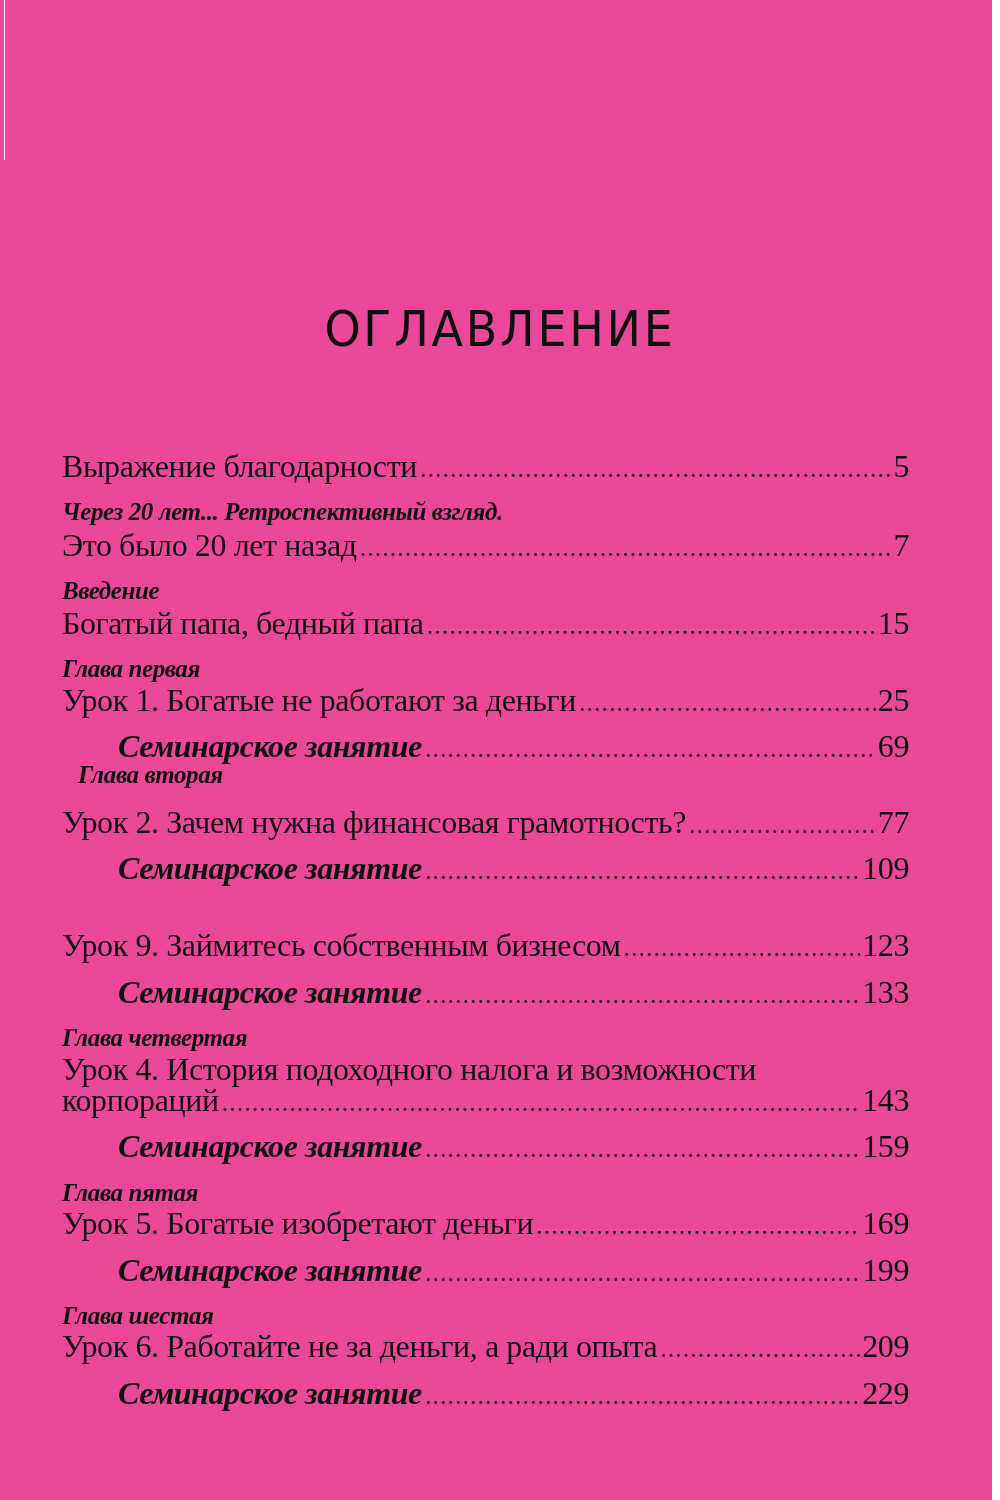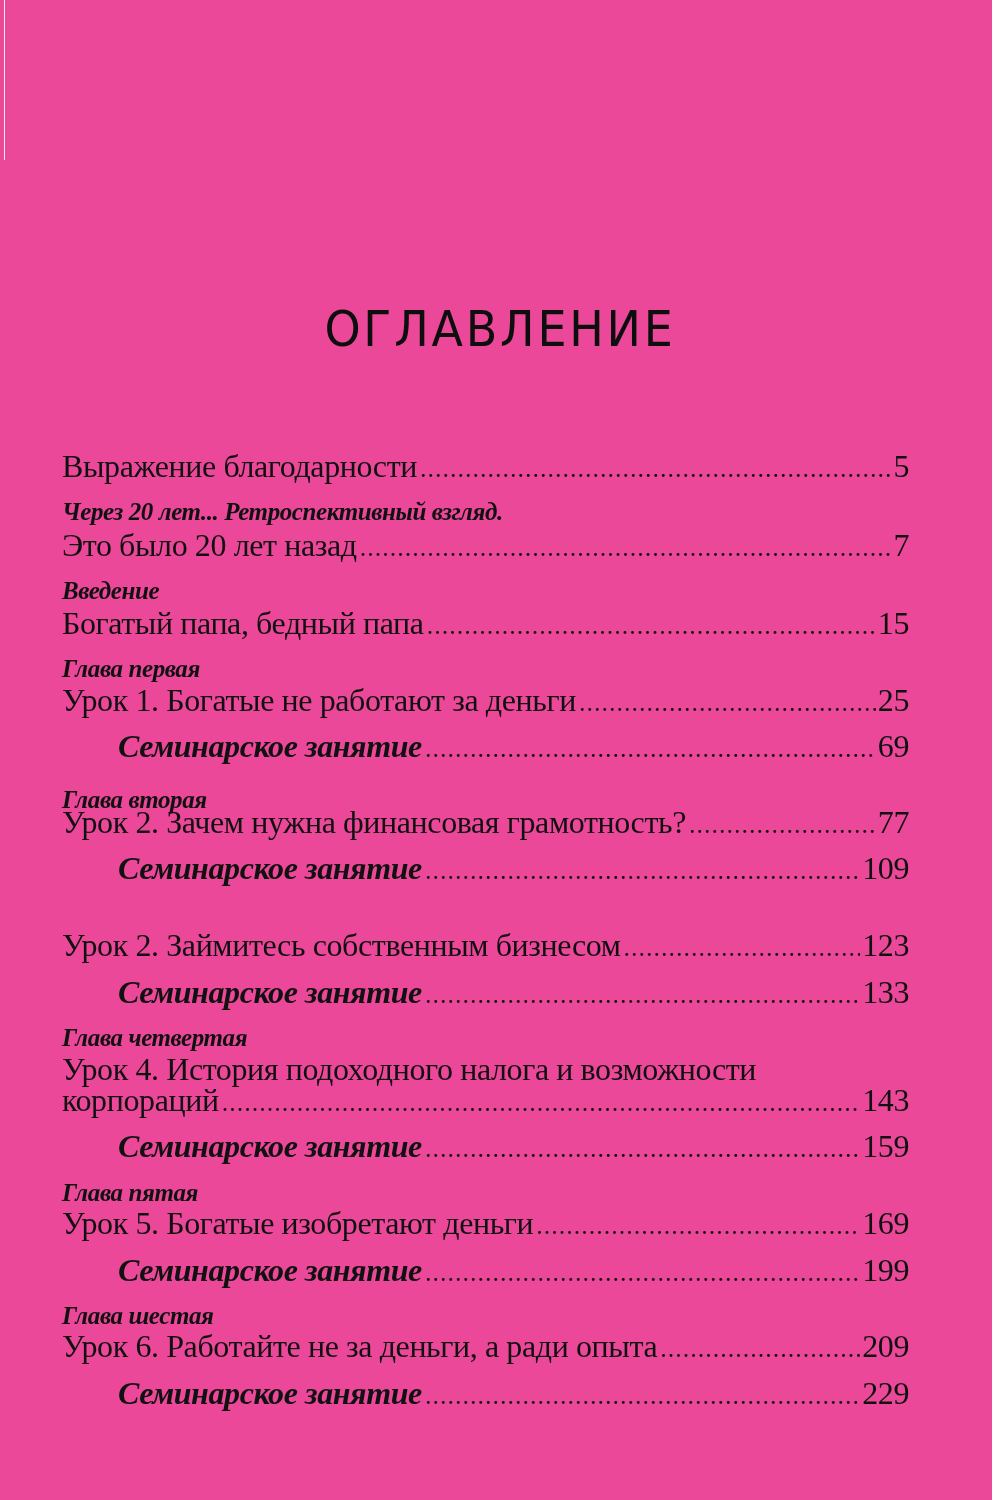--- a/index.html
+++ b/index.html
@@ -127,35 +127,35 @@
       <div class="line entry" style="top: 684px;">
         <span class="text">Урок 1. Богатые не работают за деньги</span>
         <span class="leader"></span>
         <span class="page-num">25</span>
       </div>
       <div class="line seminar" style="top: 730px;">
         <span class="text">Семинарское занятие</span>
         <span class="leader"></span>
         <span class="page-num">69</span>
       </div>
-      <div class="line heading" style="top: 784px;">
+      <div class="line heading" style="top: 759px; margin-left: 16px;">
         <span class="text">Глава вторая</span>
       </div>
       <div class="line entry" style="top: 806px;">
         <span class="text">Урок 2. Зачем нужна финансовая грамотность?</span>
         <span class="leader"></span>
         <span class="page-num">77</span>
       </div>
       <div class="line seminar" style="top: 852px;">
         <span class="text">Семинарское занятие</span>
         <span class="leader"></span>
         <span class="page-num">109</span>
       </div>
       <div class="line entry" style="top: 929px;">
-        <span class="text">Урок 2. Займитесь собственным бизнесом</span>
+        <span class="text">Урок 9. Займитесь собственным бизнесом</span>
         <span class="leader"></span>
         <span class="page-num">123</span>
       </div>
       <div class="line seminar" style="top: 976px;">
         <span class="text">Семинарское занятие</span>
         <span class="leader"></span>
         <span class="page-num">133</span>
       </div>
       <div class="line heading" style="top: 1022px;">
         <span class="text">Глава четвертая</span>

